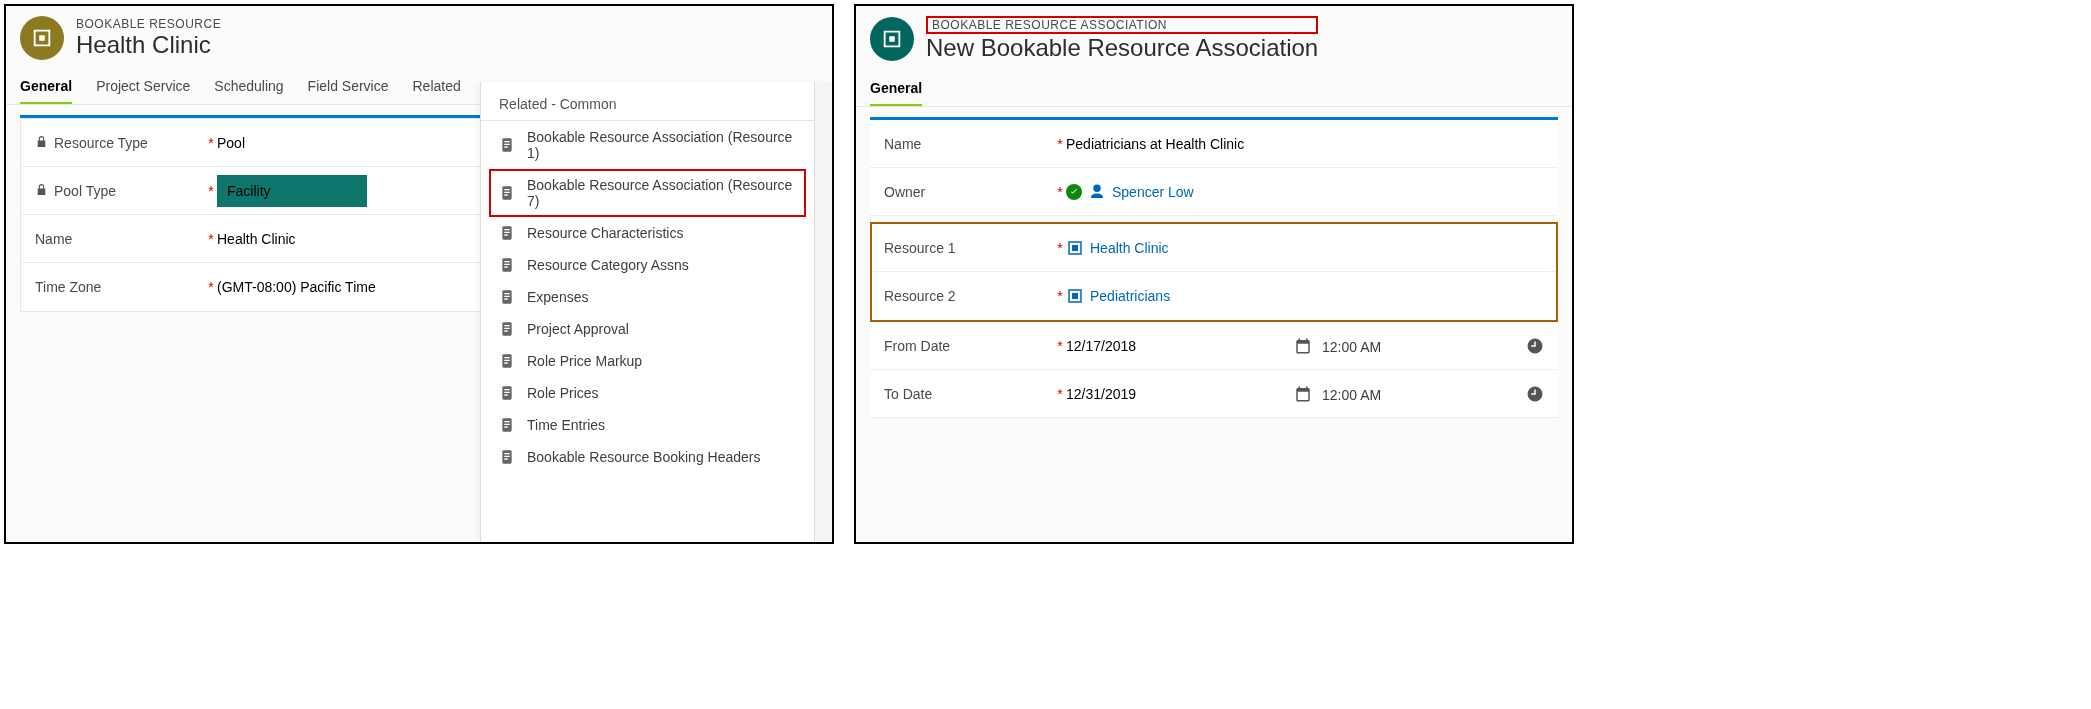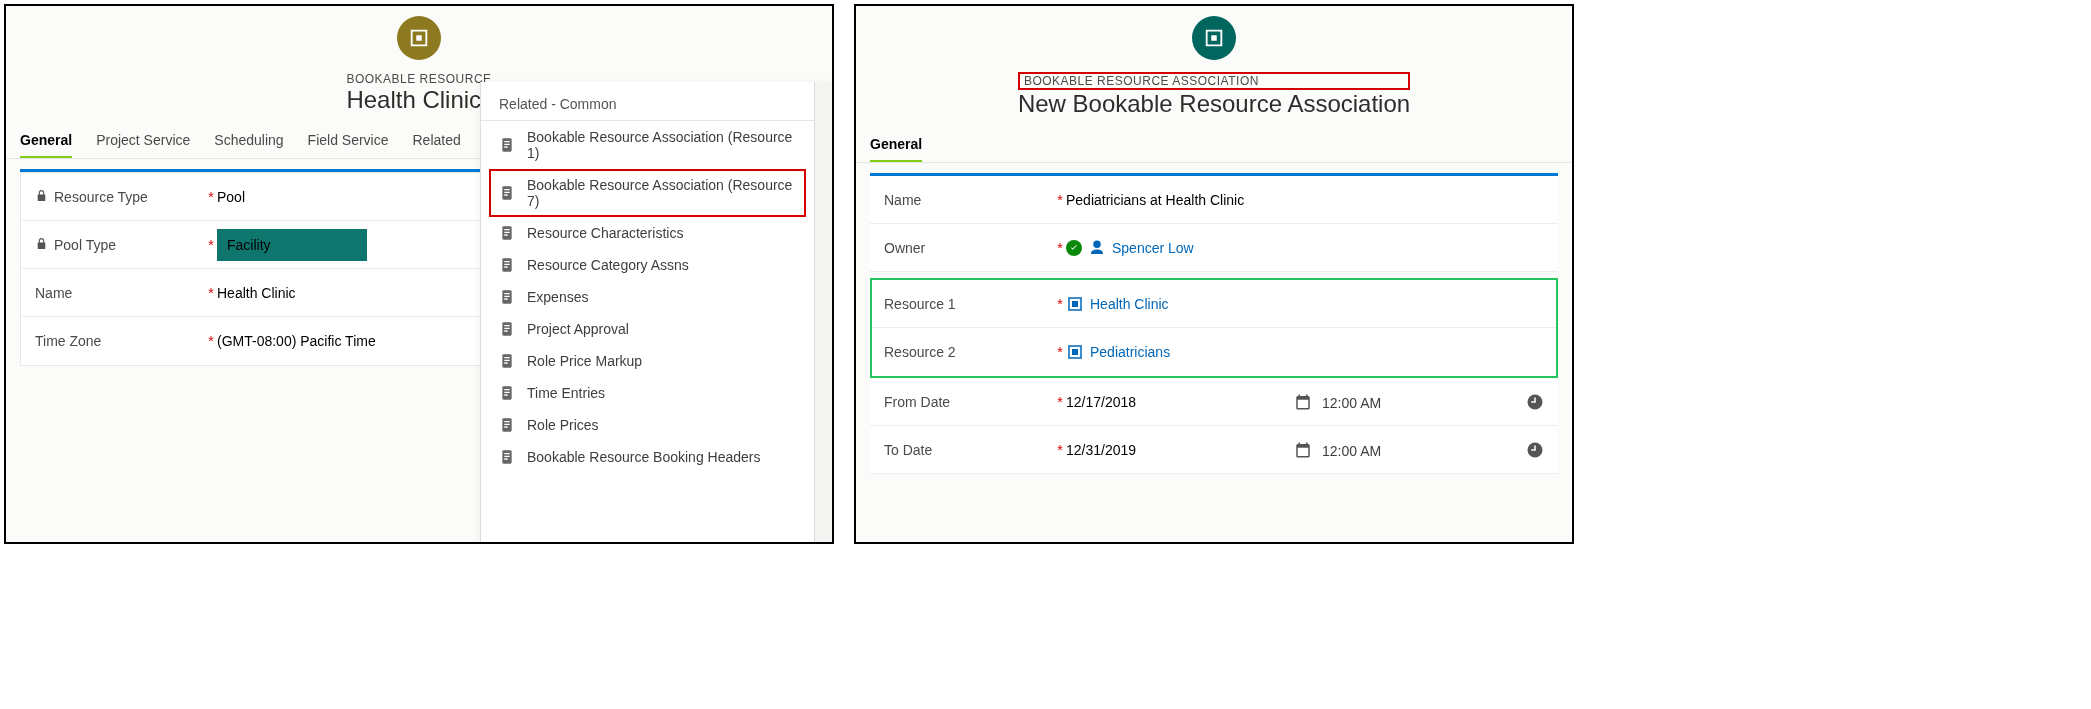--- a/index.html
+++ b/index.html
@@ -16,21 +16,20 @@
   position: relative;
 }
 .pane-left { width: 830px; height: 540px; flex-shrink: 0; }
 .pane-right { width: 720px; height: 540px; flex-shrink: 0; }
 
 .hdr {
   display: flex;
   align-items: center;
   gap: 12px;
   padding: 10px 14px 0 14px;
-  flex-direction: column;
 }
 .badge {
   width: 44px; height: 44px; border-radius: 50%;
   display: flex; align-items: center; justify-content: center;
   flex-shrink: 0;
 }
 .badge-olive { background: #8d7a20; }
 .badge-teal  { background: #00665e; }
 .badge svg { fill: #fff; width: 22px; height: 22px; }
 .hdr-text { display: flex; flex-direction: column; }
@@ -107,21 +106,21 @@
 .ritem.redsel { border: 2px solid #d40000; margin: 0 8px; padding: 6px 8px; }
 .vscroll {
   width: 18px; background: #f4f4f2;
   border-left: 1px solid #ddd;
 }
 
 
 .fields.noborder { border: none; background: transparent; }
 .fields.noborder .row { border-bottom: 1px solid #eee; background: #fff; }
 .resbox {
-  border: 2px solid #22c55e;
+  border: 2px solid #a16207;
   margin: 0 14px 0 14px;
 }
 .resbox .row { border-bottom: 1px solid #eee; background: #fff; padding: 0 12px; }
 .resbox .row:last-child { border-bottom: none; }
 
 .iconlink svg { width: 18px; height: 18px; }
 .okbadge {
   width: 16px; height: 16px; border-radius: 50%;
   background: #0a8a0a; display: inline-flex;
   align-items: center; justify-content: center;
@@ -244,27 +243,27 @@
           <div class="ritem">
             <svg viewBox="0 0 24 24">
               <path d="M7 2h10a2 2 0 0 1 2 2v16a2 2 0 0 1-2 2H7a2 2 0 0 1-2-2V4a2 2 0 0 1 2-2zm1 4v2h8V6zm0 4v2h8v-2zm0 4v2h5v-2z"></path>
             </svg>
             <span>Role Price Markup</span>
           </div>
           <div class="ritem">
             <svg viewBox="0 0 24 24">
               <path d="M7 2h10a2 2 0 0 1 2 2v16a2 2 0 0 1-2 2H7a2 2 0 0 1-2-2V4a2 2 0 0 1 2-2zm1 4v2h8V6zm0 4v2h8v-2zm0 4v2h5v-2z"></path>
             </svg>
+            <span>Role Prices</span>
+          </div>
+          <div class="ritem">
+            <svg viewBox="0 0 24 24">
+              <path d="M7 2h10a2 2 0 0 1 2 2v16a2 2 0 0 1-2 2H7a2 2 0 0 1-2-2V4a2 2 0 0 1 2-2zm1 4v2h8V6zm0 4v2h8v-2zm0 4v2h5v-2z"></path>
+            </svg>
             <span>Time Entries</span>
-          </div>
-          <div class="ritem">
-            <svg viewBox="0 0 24 24">
-              <path d="M7 2h10a2 2 0 0 1 2 2v16a2 2 0 0 1-2 2H7a2 2 0 0 1-2-2V4a2 2 0 0 1 2-2zm1 4v2h8V6zm0 4v2h8v-2zm0 4v2h5v-2z"></path>
-            </svg>
-            <span>Role Prices</span>
           </div>
           <div class="ritem">
             <svg viewBox="0 0 24 24">
               <path d="M7 2h10a2 2 0 0 1 2 2v16a2 2 0 0 1-2 2H7a2 2 0 0 1-2-2V4a2 2 0 0 1 2-2zm1 4v2h8V6zm0 4v2h8v-2zm0 4v2h5v-2z"></path>
             </svg>
             <span>Bookable Resource Booking Headers</span>
           </div>
         </div>
     </div>
     <div class="vscroll"></div>

